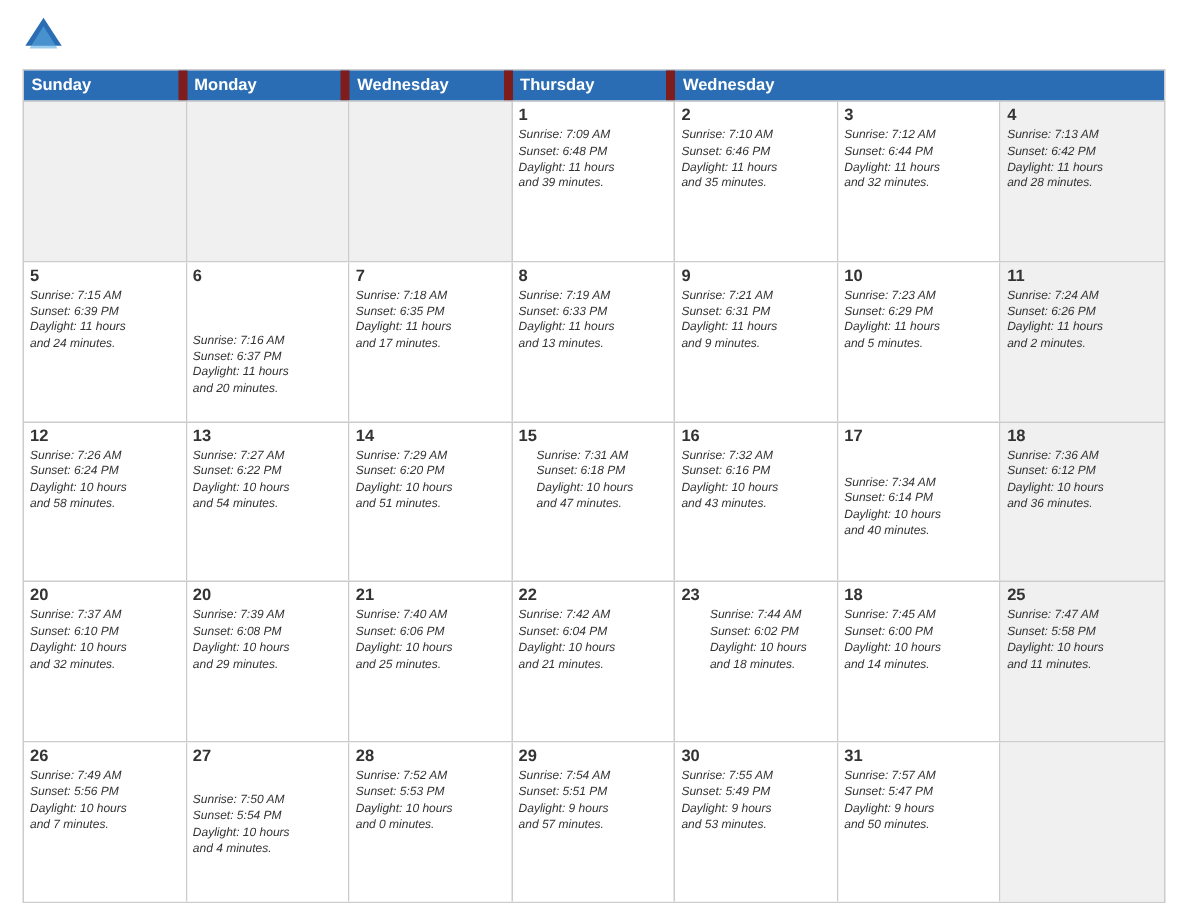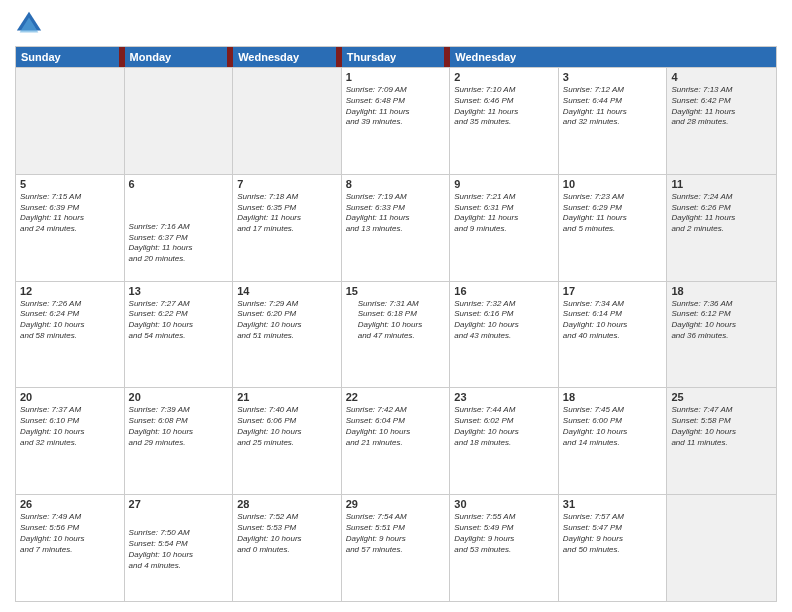--- a/index.html
+++ b/index.html
@@ -260,21 +260,21 @@
           </div>
           <div class="cal-cell">
             <div class="day-num">16</div>
             <div class="cell-text" style="white-space: pre-line;">Sunrise: 7:32 AM
 Sunset: 6:16 PM
 Daylight: 10 hours
 and 43 minutes.</div>
           </div>
           <div class="cal-cell">
             <div class="day-num">17</div>
-            <div class="cell-text" style="white-space: pre-line;">Sunrise: 7:34 AM
+            <div class="cell-text" style="white-space: pre-line; margin-top: 18px;">Sunrise: 7:34 AM
 Sunset: 6:14 PM
 Daylight: 10 hours
 and 40 minutes.</div>
           </div>
           <div class="cal-cell shaded">
             <div class="day-num">18</div>
             <div class="cell-text" style="white-space: pre-line;">Sunrise: 7:36 AM
 Sunset: 6:12 PM
 Daylight: 10 hours
 and 36 minutes.</div>
@@ -304,21 +304,21 @@
           </div>
           <div class="cal-cell">
             <div class="day-num">22</div>
             <div class="cell-text" style="white-space: pre-line;">Sunrise: 7:42 AM
 Sunset: 6:04 PM
 Daylight: 10 hours
 and 21 minutes.</div>
           </div>
           <div class="cal-cell">
             <div class="day-num">23</div>
-            <div class="cell-text" style="white-space: pre-line;">Sunrise: 7:44 AM
+            <div class="cell-text" style="white-space: pre-line; margin-left: 19px;">Sunrise: 7:44 AM
 Sunset: 6:02 PM
 Daylight: 10 hours
 and 18 minutes.</div>
           </div>
           <div class="cal-cell">
             <div class="day-num">18</div>
             <div class="cell-text" style="white-space: pre-line;">Sunrise: 7:45 AM
 Sunset: 6:00 PM
 Daylight: 10 hours
 and 14 minutes.</div>

